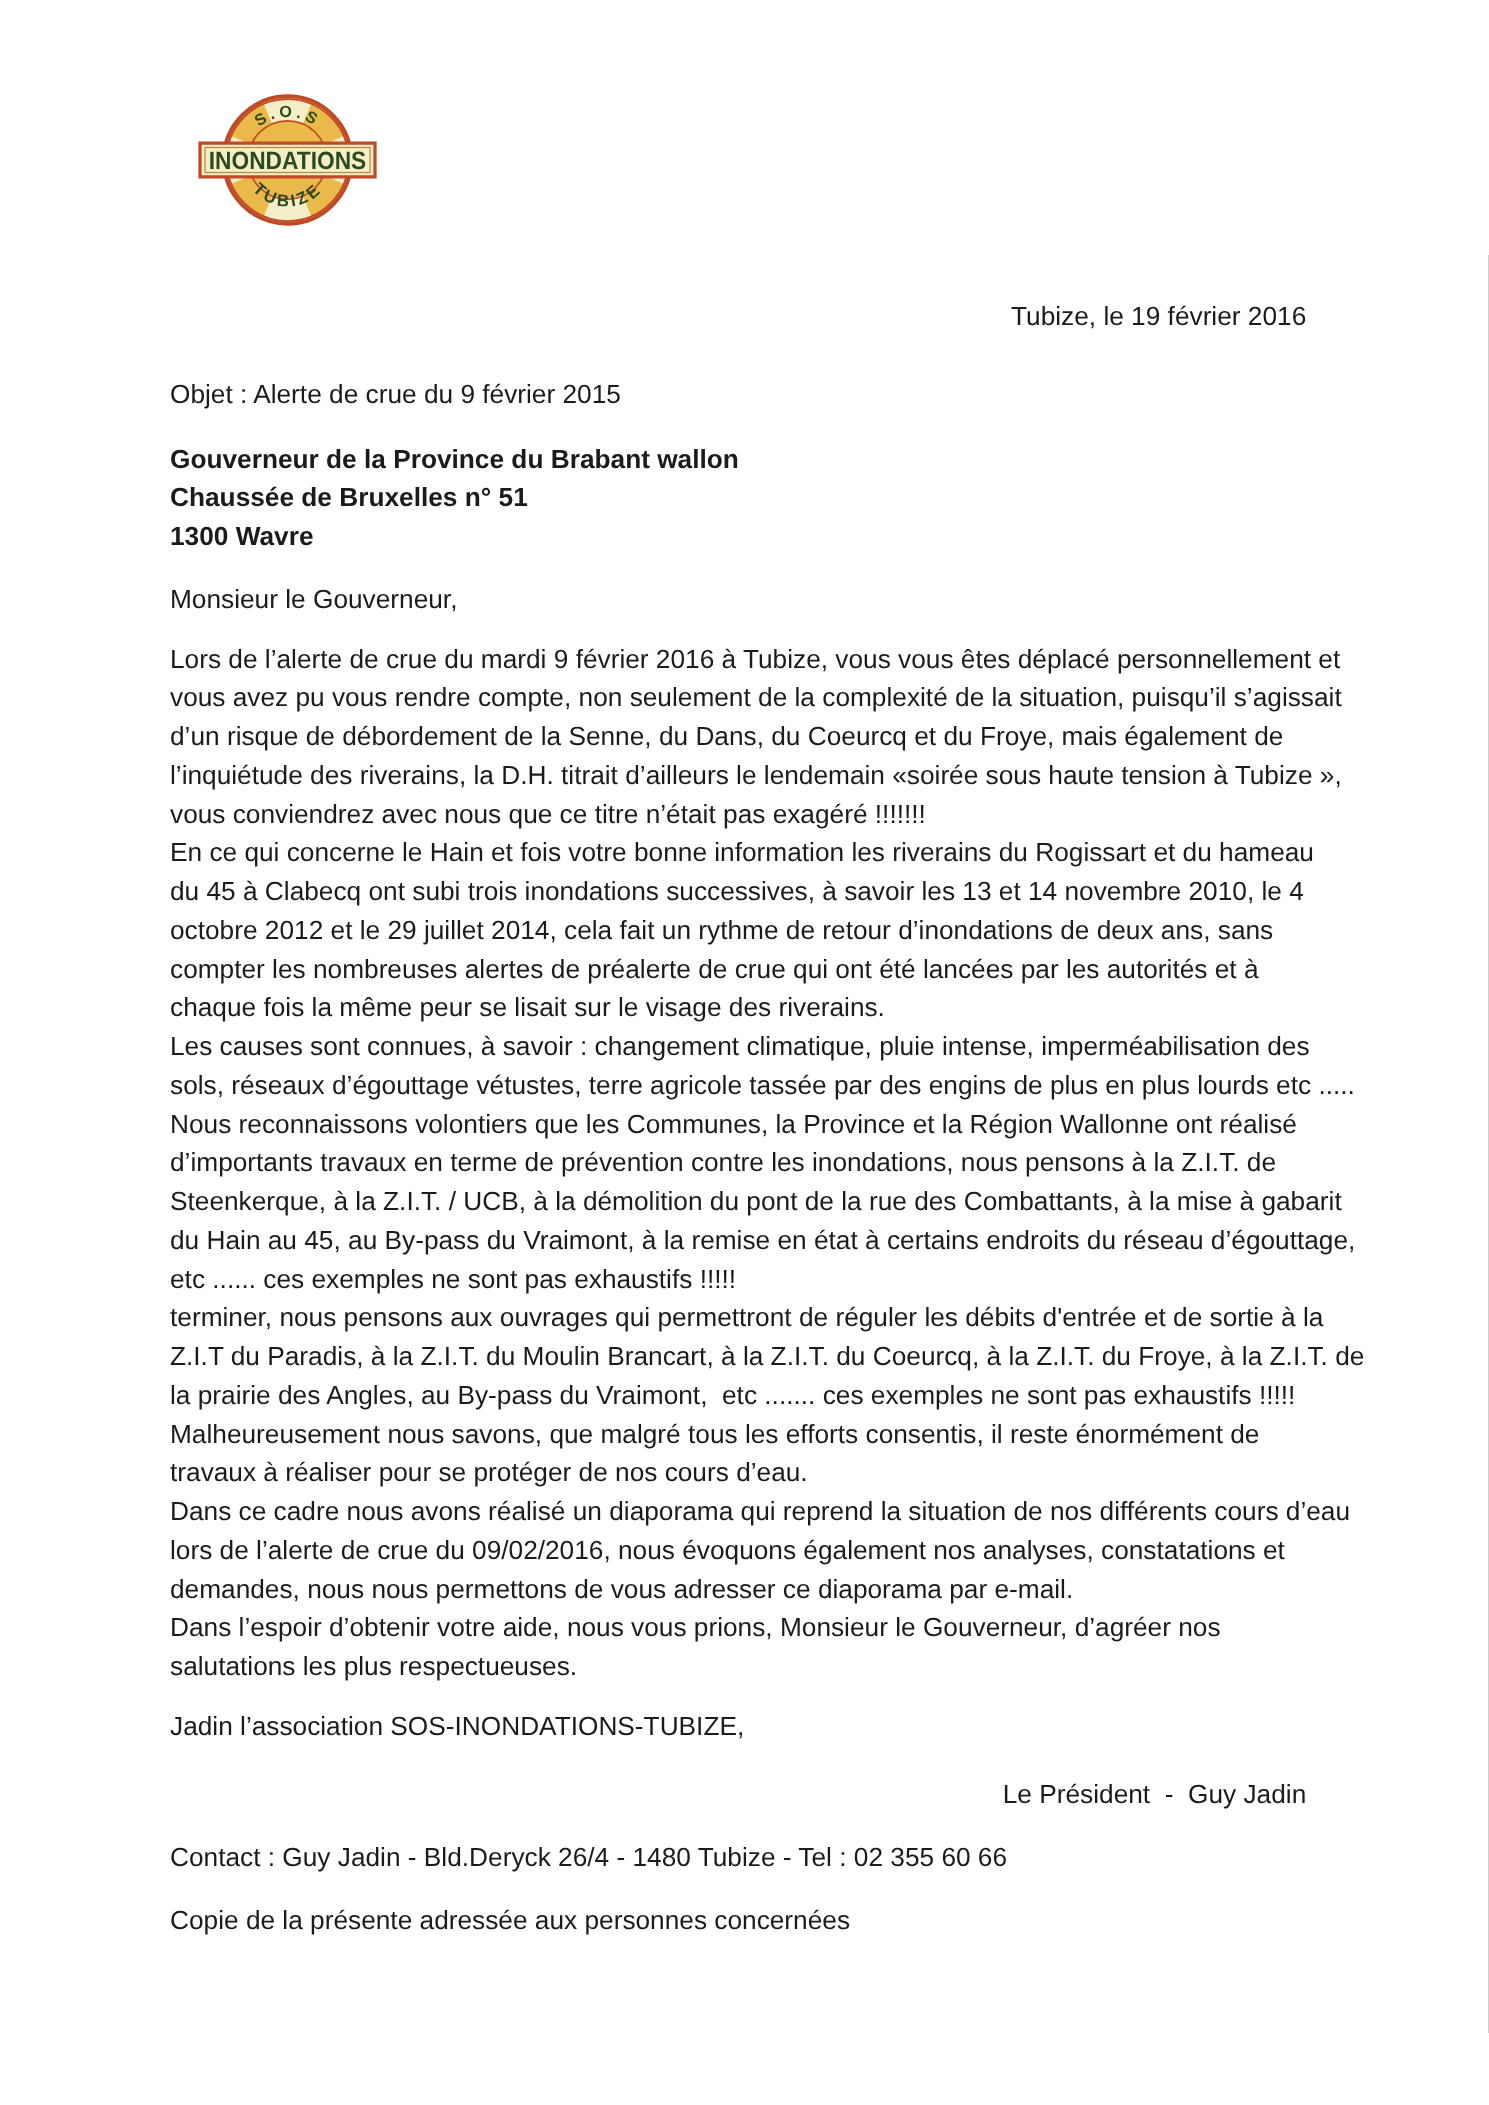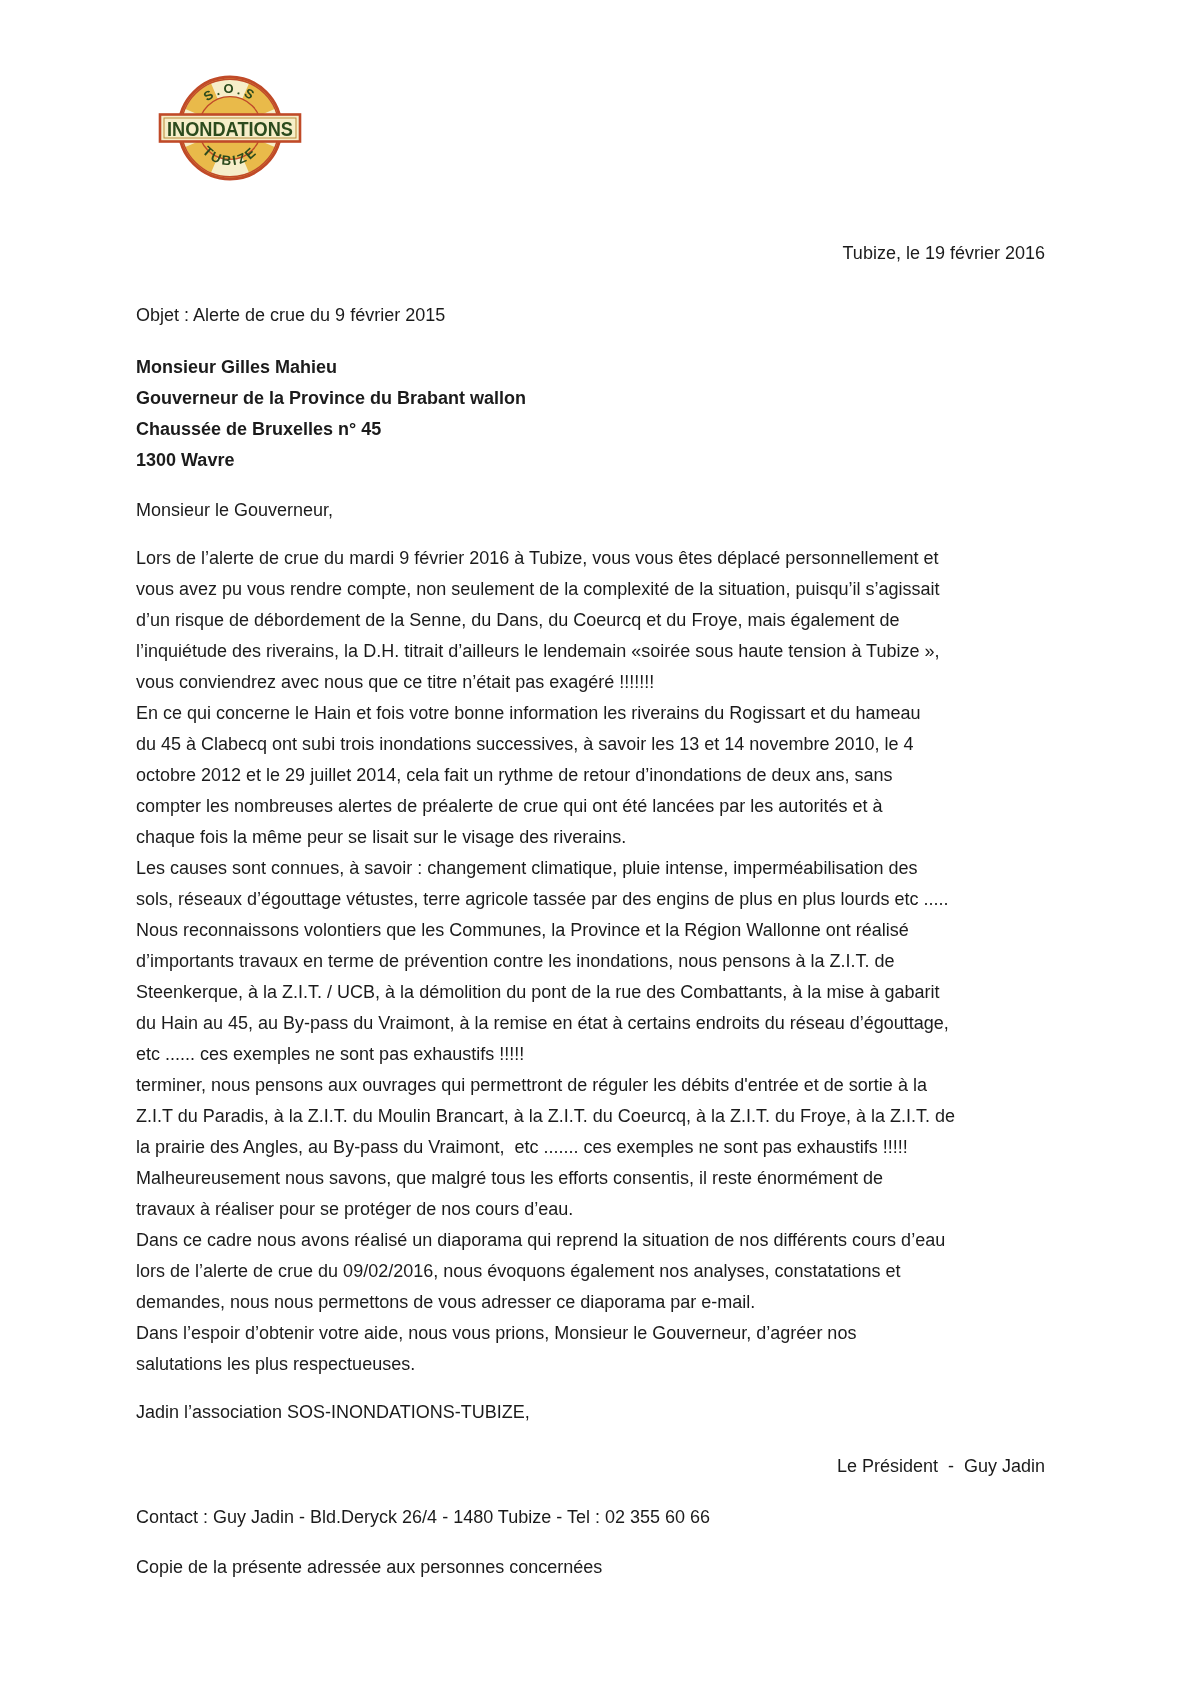--- a/index.html
+++ b/index.html
@@ -20,21 +20,21 @@
     width: 144px;
     height: 110px;
   }
   .content {
     position: absolute;
     left: 136px;
     top: 238px;
     width: 909px;
   }
   .line {
-    font-size: 18px;
+    font-size: 21px;
     line-height: 31px;
     height: 31px;
     white-space: pre;
   }
   .bold { font-weight: bold; }
   .right { text-align: right; }
   .sp { width: 100%; }
   .logo-text { fill: #2c4b1d; font-family: "Liberation Sans", sans-serif; font-weight: bold; }
 </style>
 </head>
@@ -75,23 +75,22 @@
       </text>
     </svg>
   </div>
 
   <div class="content">
     <div class="line right">Tubize, le 19 février 2016</div>
     <div class="sp" style="height:31px"></div>
     <div class="line">Objet : Alerte de crue du 9 février 2015</div>
     <div class="sp" style="height:21px"></div>
     <div>
-        <div class="line bold">Monsieur Gilles Mahieu</div>
         <div class="line bold">Gouverneur de la Province du Brabant wallon</div>
-        <div class="line bold">Chaussée de Bruxelles n° 45</div>
+        <div class="line bold">Chaussée de Bruxelles n° 51</div>
         <div class="line bold">1300 Wavre</div>
       </div>
     <div class="sp" style="height:19px"></div>
     <div class="line">Monsieur le Gouverneur,</div>
     <div class="sp" style="height:17px"></div>
     <div>
         <div class="line">Lors de l’alerte de crue du mardi 9 février 2016 à Tubize, vous vous êtes déplacé personnellement et</div>
         <div class="line">vous avez pu vous rendre compte, non seulement de la complexité de la situation, puisqu’il s’agissait</div>
         <div class="line">d’un risque de débordement de la Senne, du Dans, du Coeurcq et du Froye, mais également de</div>
         <div class="line">l’inquiétude des riverains, la D.H. titrait d’ailleurs le lendemain «soirée sous haute tension à Tubize »,</div>

